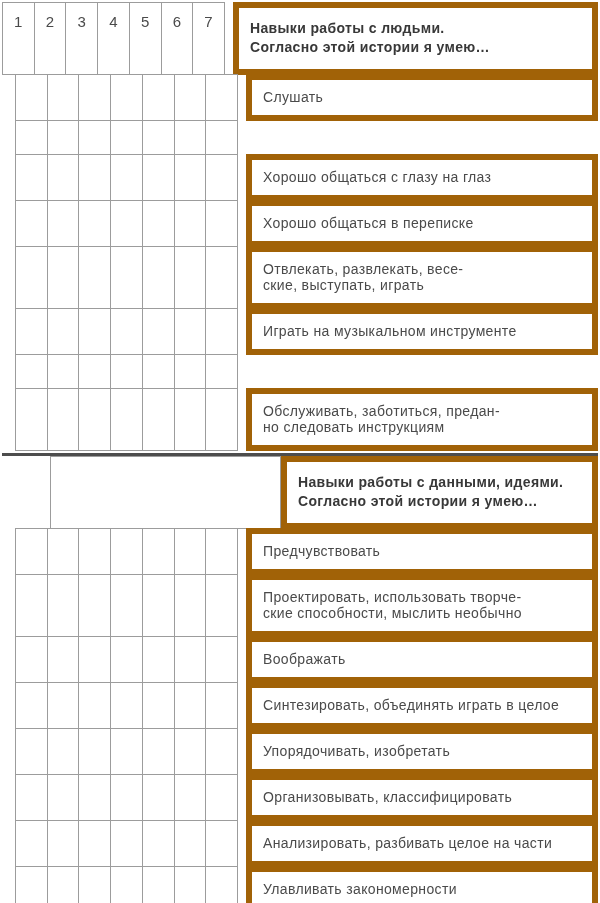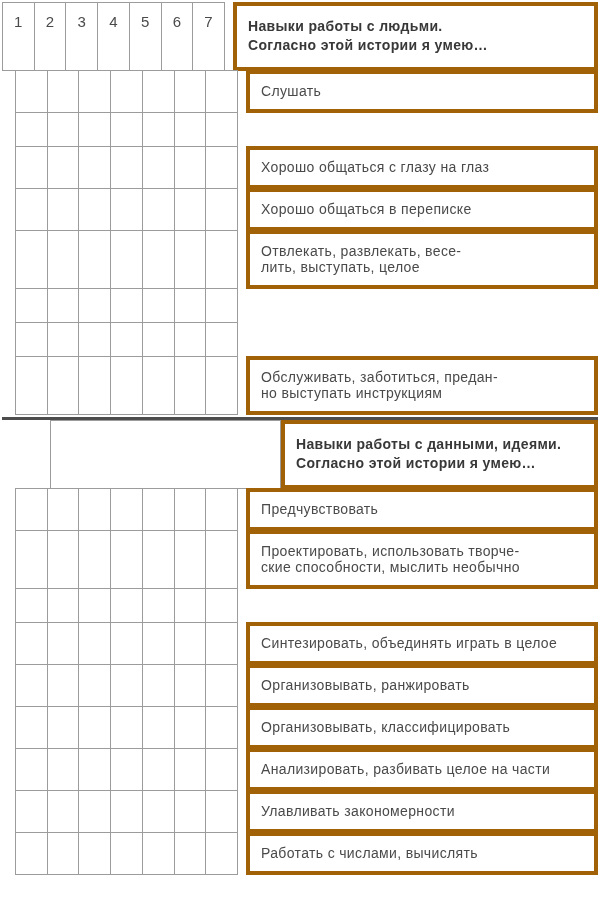--- a/index.html
+++ b/index.html
@@ -47,21 +47,21 @@
     box-sizing: border-box;
     border: 1px solid #9c9c9c;
   }
   .gap {
     width: 8px;
     flex: none;
   }
   .text-cell {
     flex: 1 1 auto;
     box-sizing: border-box;
-    border: 4px solid #a16207;
+    border: 6px solid #a16207;
     padding: 9px 12px 10px 11px;
     font-size: 14px;
     line-height: 16px;
     letter-spacing: 0.35px;
     color: #4a4a4a;
     white-space: pre-line;
   }
   .row.header .text-cell {
     font-weight: bold;
     color: #383838;
@@ -155,33 +155,34 @@
           <div class="num-cell"></div>
           <div class="num-cell"></div>
           <div class="num-cell"></div>
           <div class="num-cell"></div>
           <div class="num-cell"></div>
           <div class="num-cell"></div>
           <div class="num-cell"></div>
         </div>
         <div class="gap"></div>
         <div class="text-cell">Отвлекать, развлекать, весе-
-лить, выступать, целое</div>
-      </div>
-      <div class="row body">
-        <div class="num-grid">
-          <div class="num-cell"></div>
-          <div class="num-cell"></div>
-          <div class="num-cell"></div>
-          <div class="num-cell"></div>
-          <div class="num-cell"></div>
-          <div class="num-cell"></div>
-          <div class="num-cell"></div>
-        </div>
-        <div class="gap"></div>
+ские, выступать, играть</div>
+      </div>
+      <div class="row body">
+        <div class="num-grid">
+          <div class="num-cell"></div>
+          <div class="num-cell"></div>
+          <div class="num-cell"></div>
+          <div class="num-cell"></div>
+          <div class="num-cell"></div>
+          <div class="num-cell"></div>
+          <div class="num-cell"></div>
+        </div>
+        <div class="gap"></div>
+        <div class="text-cell">Играть на музыкальном инструменте</div>
       </div>
       <div class="row body">
         <div class="num-grid">
           <div class="num-cell"></div>
           <div class="num-cell"></div>
           <div class="num-cell"></div>
           <div class="num-cell"></div>
           <div class="num-cell"></div>
           <div class="num-cell"></div>
           <div class="num-cell"></div>
@@ -193,21 +194,21 @@
           <div class="num-cell"></div>
           <div class="num-cell"></div>
           <div class="num-cell"></div>
           <div class="num-cell"></div>
           <div class="num-cell"></div>
           <div class="num-cell"></div>
           <div class="num-cell"></div>
         </div>
         <div class="gap"></div>
         <div class="text-cell">Обслуживать, заботиться, предан-
-но выступать инструкциям</div>
+но следовать инструкциям</div>
       </div>
     </div>
     <div class="section-divider"></div>
     <div class="section">
       <div class="row header header2">
         <div class="merged-cell"></div>
         <div class="text-cell">Навыки работы с данными, идеями.
 Согласно этой истории я умею…</div>
       </div>
       <div class="row body">
@@ -241,20 +242,21 @@
         <div class="num-grid">
           <div class="num-cell"></div>
           <div class="num-cell"></div>
           <div class="num-cell"></div>
           <div class="num-cell"></div>
           <div class="num-cell"></div>
           <div class="num-cell"></div>
           <div class="num-cell"></div>
         </div>
         <div class="gap"></div>
+        <div class="text-cell">Воображать</div>
       </div>
       <div class="row body">
         <div class="num-grid">
           <div class="num-cell"></div>
           <div class="num-cell"></div>
           <div class="num-cell"></div>
           <div class="num-cell"></div>
           <div class="num-cell"></div>
           <div class="num-cell"></div>
           <div class="num-cell"></div>
@@ -266,21 +268,21 @@
         <div class="num-grid">
           <div class="num-cell"></div>
           <div class="num-cell"></div>
           <div class="num-cell"></div>
           <div class="num-cell"></div>
           <div class="num-cell"></div>
           <div class="num-cell"></div>
           <div class="num-cell"></div>
         </div>
         <div class="gap"></div>
-        <div class="text-cell">Организовывать, ранжировать</div>
+        <div class="text-cell">Упорядочивать, изобретать</div>
       </div>
       <div class="row body">
         <div class="num-grid">
           <div class="num-cell"></div>
           <div class="num-cell"></div>
           <div class="num-cell"></div>
           <div class="num-cell"></div>
           <div class="num-cell"></div>
           <div class="num-cell"></div>
           <div class="num-cell"></div>

